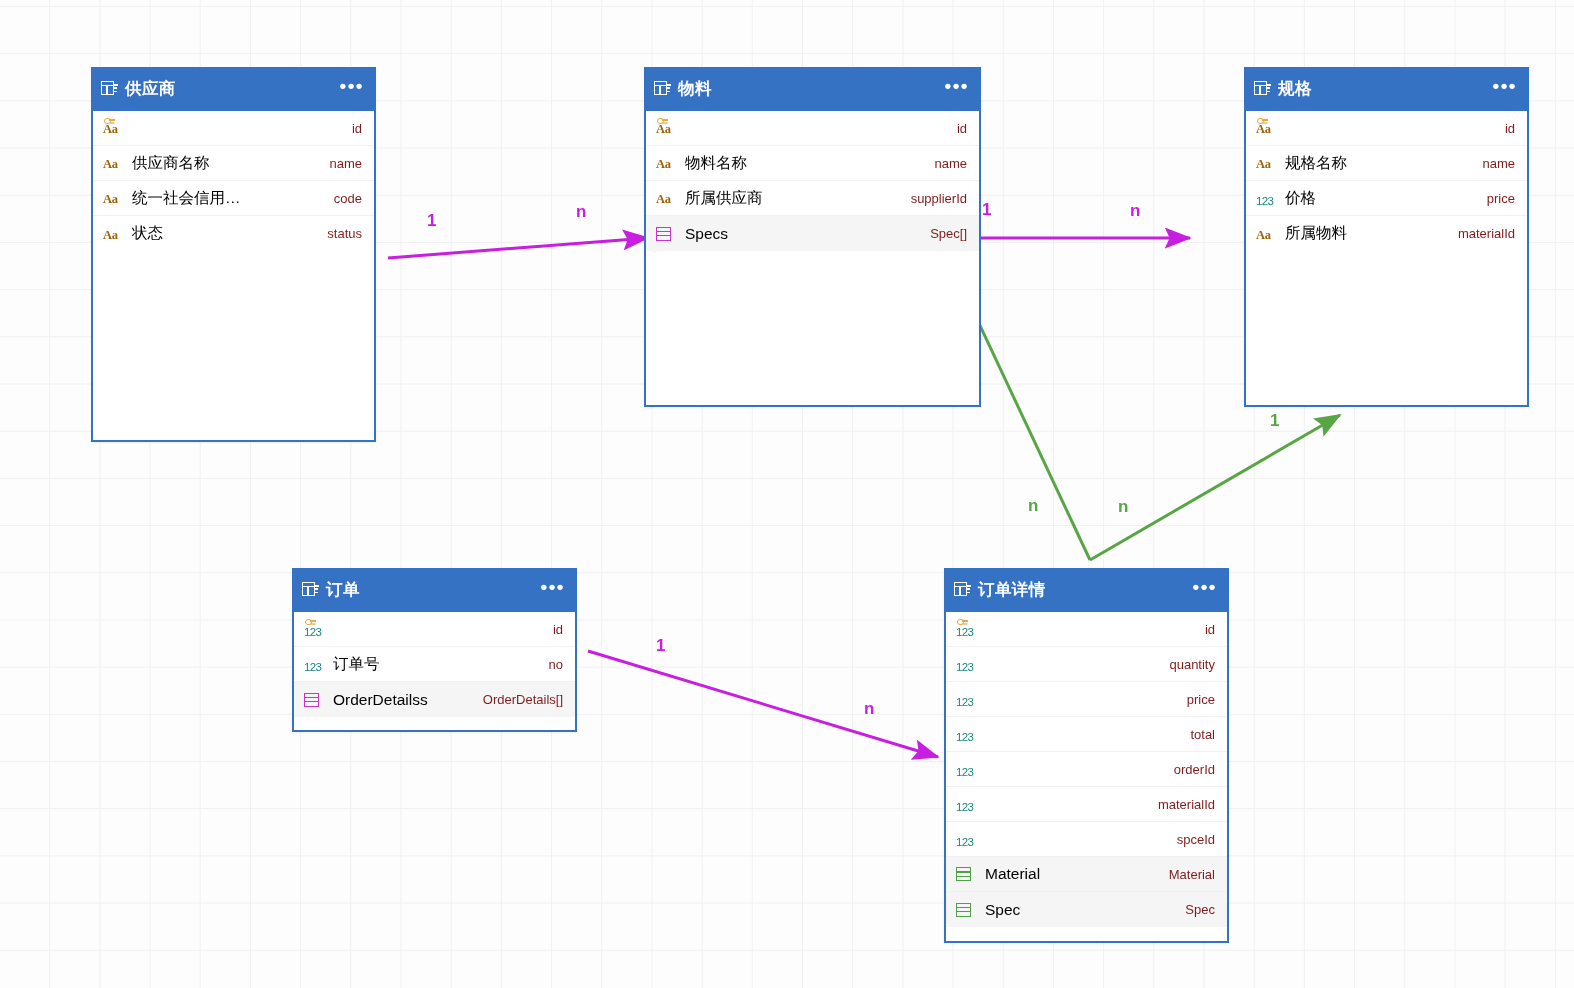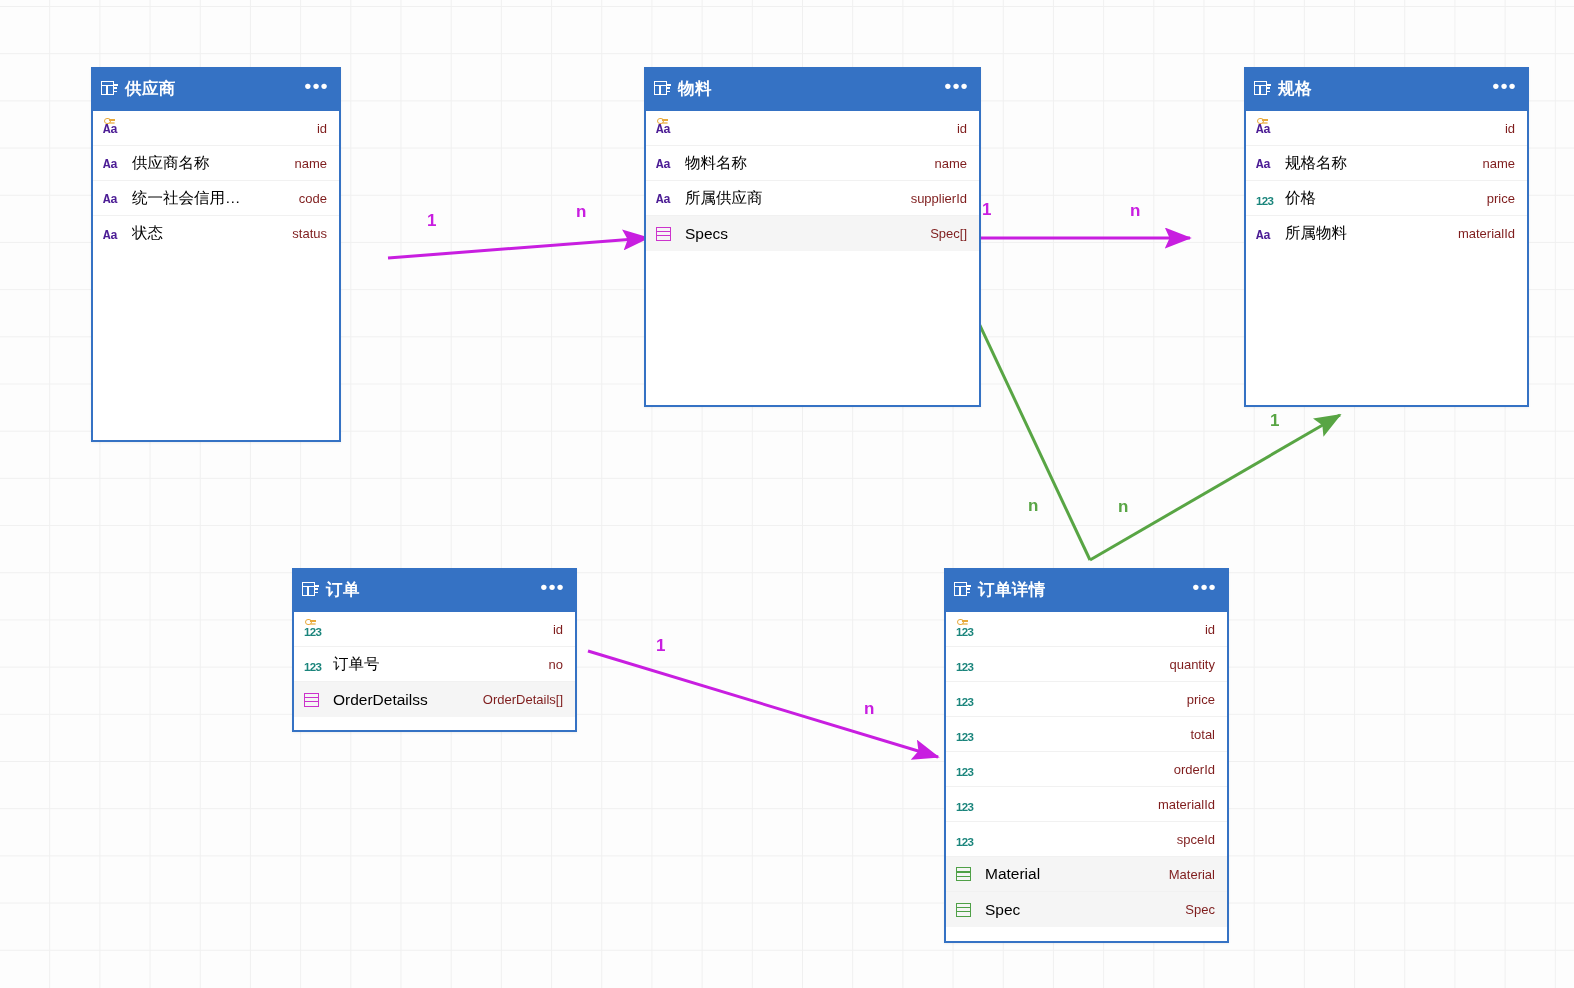--- a/index.html
+++ b/index.html
@@ -126,27 +126,27 @@
     font-size: 13px;
     color: #7f1d1d;
     white-space: nowrap;
     padding-left: 8px;
   }
 
   
   .ic-aa {
     position: absolute; left: 0; bottom: 2px;
     font-size: 12.5px; font-weight: 700;
-    color: #4c1d95;
-    font-family: Liberation Mono, monospace;
+    color: #a16207;
+    font-family: Liberation Serif, serif;
     letter-spacing: -0.3px;
   }
   .ic-123 {
     position: absolute; left: 0; bottom: 2px;
-    font-size: 11.5px; font-weight: 700;
+    font-size: 11.5px; font-weight: 400;
     color: #1b857c;
     font-family: "Liberation Sans", sans-serif;
     letter-spacing: -0.6px;
   }
   
   .ic-key {
     position: absolute; left: 1px; top: 0px;
     width: 11px; height: 6px;
   }
   .ic-key::before {
@@ -220,21 +220,21 @@
       <div class="edge-label magenta" style="left: 1130px; top: 202px;">n</div>
       <div class="edge-label green" style="left: 1028px; top: 497px;">n</div>
       <div class="edge-label green" style="left: 940px; top: 303px;">1</div>
       <div class="edge-label green" style="left: 1118px; top: 498px;">n</div>
       <div class="edge-label green" style="left: 1270px; top: 412px;">1</div>
       <div class="edge-label magenta" style="left: 656px; top: 637px;">1</div>
       <div class="edge-label magenta" style="left: 864px; top: 700px;">n</div>
     </div>
 
   <div id="entities-layer">
-      <div class="entity" style="left: 91px; top: 67px; width: 250px; height: 375px;">
+      <div class="entity" style="left: 91px; top: 67px; width: 285px; height: 375px;">
         <div class="entity-header">
           <span class="hdr-icon">
             <span class="tbl"></span>
             <span class="lines">
               <i></i>
               <i></i>
               <i></i>
             </span>
           </span>
           <span class="entity-title">供应商</span>

